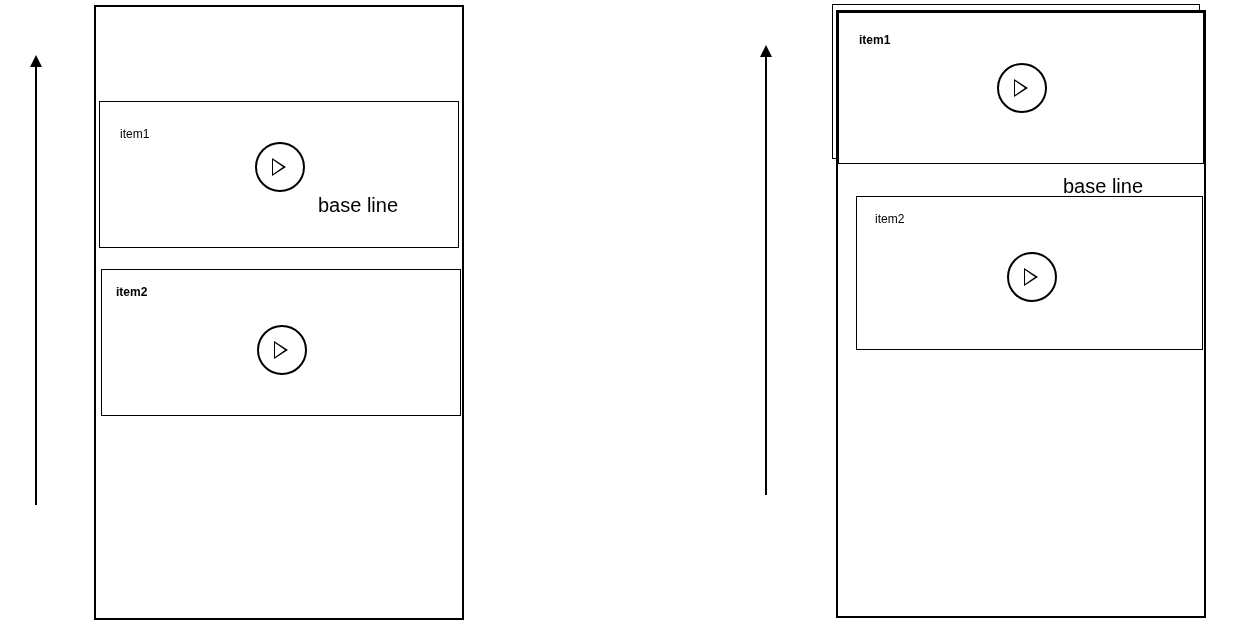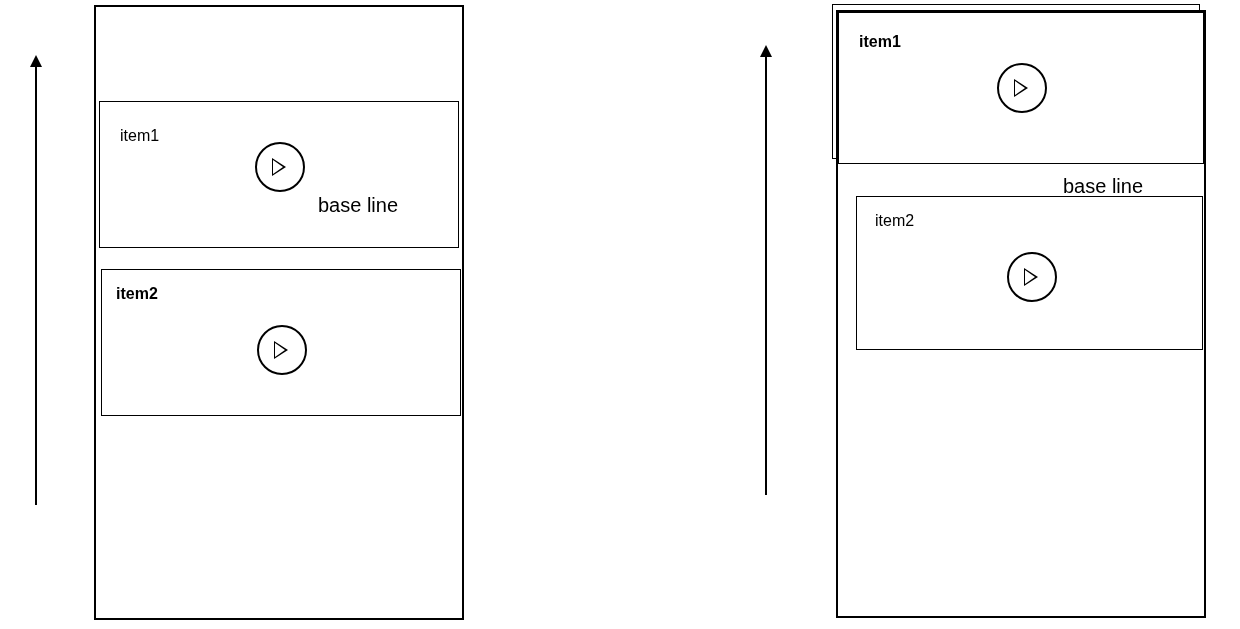--- a/index.html
+++ b/index.html
@@ -31,21 +31,21 @@
       width: 370px;
       height: 608px;
     }
     .item-box {
       position: absolute;
       border: 1.5px solid #000;
       background: #fff;
     }
     .item-label {
       position: absolute;
-      font-size: 16px;
+      font-size: 12px;
       color: #000;
     }
     .item-label-bold {
       font-weight: bold;
     }
     .baseline-label {
       position: absolute;
       font-size: 20px;
       color: #000;
     }

